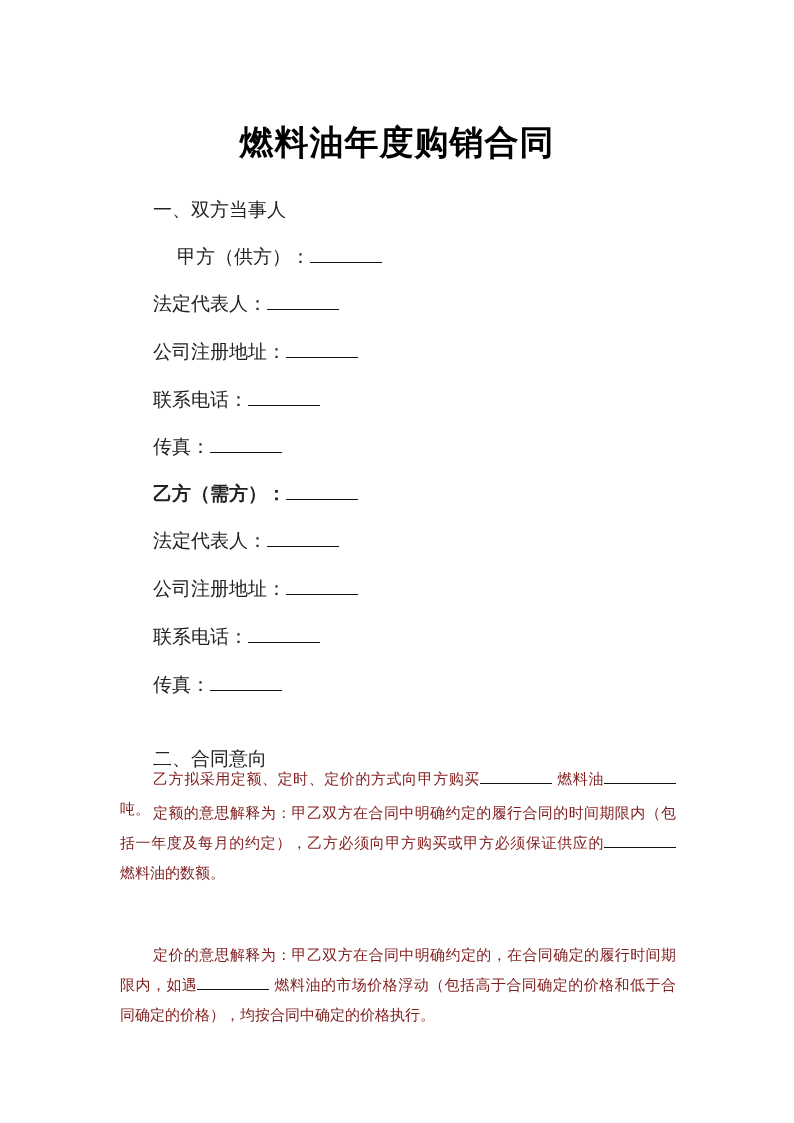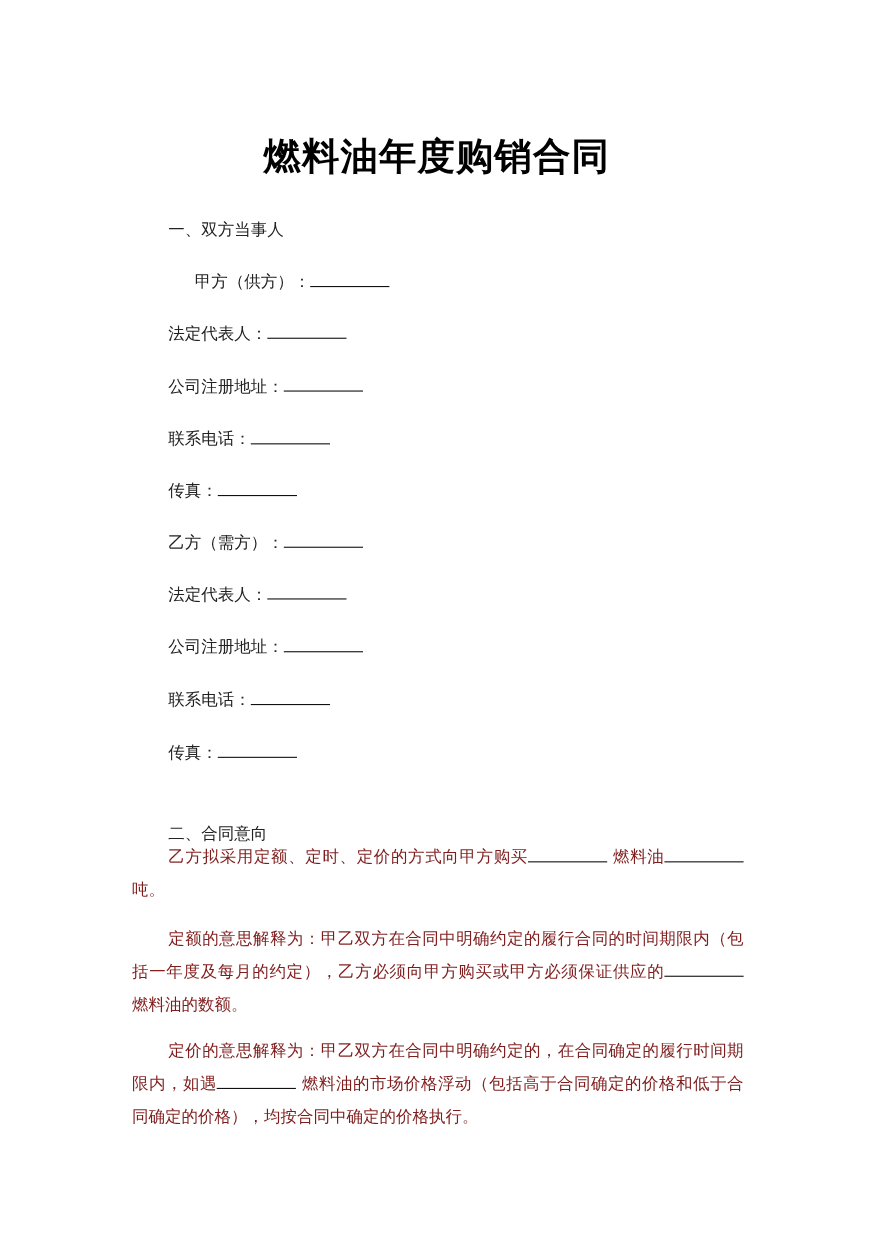--- a/index.html
+++ b/index.html
@@ -1,21 +1,21 @@
 <!DOCTYPE html>
 <html><head>
   <meta charset="utf-8">
   <style>
     html, body { margin: 0; padding: 0; background: #ffffff; }
     body { width: 794px; height: 1123px; position: relative; overflow: hidden;
            font-family: "DejaVu Sans", "Liberation Sans", sans-serif; color: #1a1a1a; }
     .page { position: absolute; left: 0; top: 0; width: 794px; height: 1123px; padding-left: 18px; }
     .title { position: absolute; top: 120px; left: 0; width: 794px; text-align: center;
              font-size: 34px; font-weight: bold; color: #000; letter-spacing: 1px; }
-    .line { position: absolute; left: 153px; font-size: 15px; line-height: 20px; white-space: nowrap; color: #222; }
+    .line { position: absolute; left: 153px; font-size: 19px; line-height: 20px; white-space: nowrap; color: #222; }
     .blank { display: inline-block; width: 72px; border-bottom: 1px solid #111; height: 14px; vertical-align: baseline; }
     .para { position: absolute; left: 120px; width: 556px; font-size: 15px; line-height: 30px; color: #7f1d1d;
             text-indent: 33px; text-align: justify; }
     .para .blank { width: 72px; }
   </style>
 </head>
 <body>
 
 <div class="page">
   <div class="title">燃料油年度购销合同</div>
@@ -31,21 +31,21 @@
   <div class="line" style="top:341px;">
     <span>公司注册地址：</span><span class="blank"></span>
   </div>
   <div class="line" style="top:389px;">
     <span>联系电话：</span><span class="blank"></span>
   </div>
   <div class="line" style="top:436px;">
     <span>传真：</span><span class="blank"></span>
   </div>
 
-  <div class="line" style="top:483px;">
+  <div class="line" style="top:483px;font-weight:bold;">
     <span>乙方（需方）：</span><span class="blank"></span>
   </div>
   <div class="line" style="top:530px;">
     <span>法定代表人：</span><span class="blank"></span>
   </div>
   <div class="line" style="top:578px;">
     <span>公司注册地址：</span><span class="blank"></span>
   </div>
   <div class="line" style="top:626px;">
     <span>联系电话：</span><span class="blank"></span>
@@ -53,20 +53,20 @@
   <div class="line" style="top:674px;">
     <span>传真：</span><span class="blank"></span>
   </div>
 
   <div class="line" style="top:720px;margin-top:28px;">二、合同意向</div>
 
   <div class="para" style="top:764px;">
     <span>乙方拟采用定额、定时、定价的方式向甲方购买</span><span class="blank"></span><span> 燃料油</span><span class="blank"></span><span>吨。</span>
   </div>
 
-  <div class="para" style="top:838px;">
+  <div class="para" style="top:798px;">
     <span>定额的意思解释为：甲乙双方在合同中明确约定的履行合同的时间期限内（包括一年度及每月的约定），乙方必须向甲方购买或甲方必须保证供应的</span><span class="blank"></span><span> 燃料油的数额。</span>
   </div>
 
   <div class="para" style="top:940px;">
     <span>定价的意思解释为：甲乙双方在合同中明确约定的，在合同确定的履行时间期限内，如遇</span><span class="blank"></span><span> 燃料油的市场价格浮动（包括高于合同确定的价格和低于合同确定的价格），均按合同中确定的价格执行。</span>
   </div>
 </div>
 
 </body></html>

